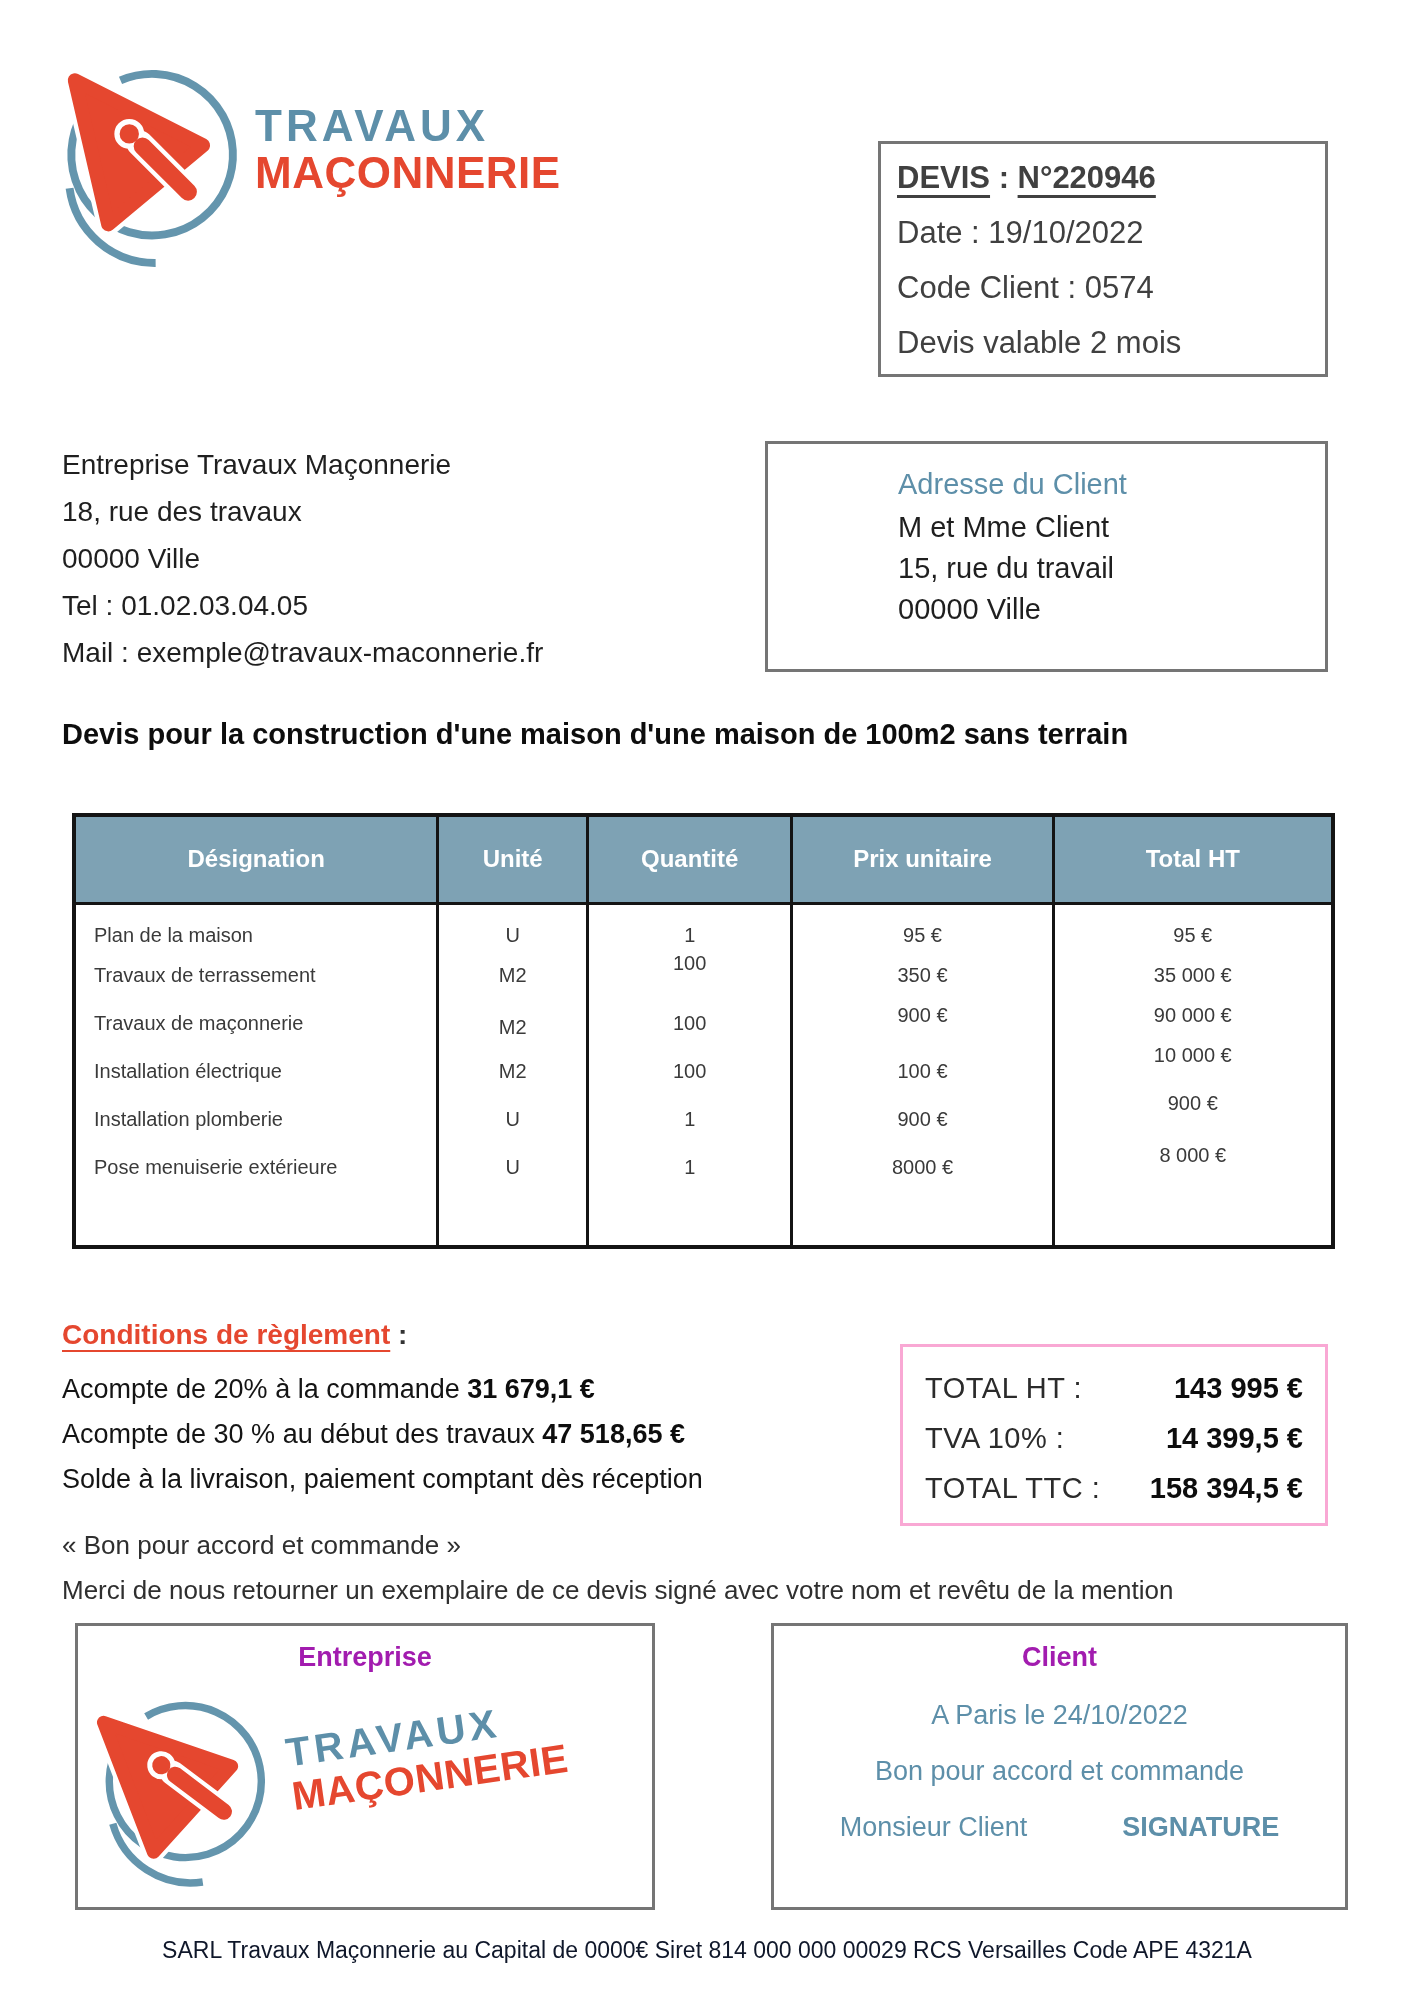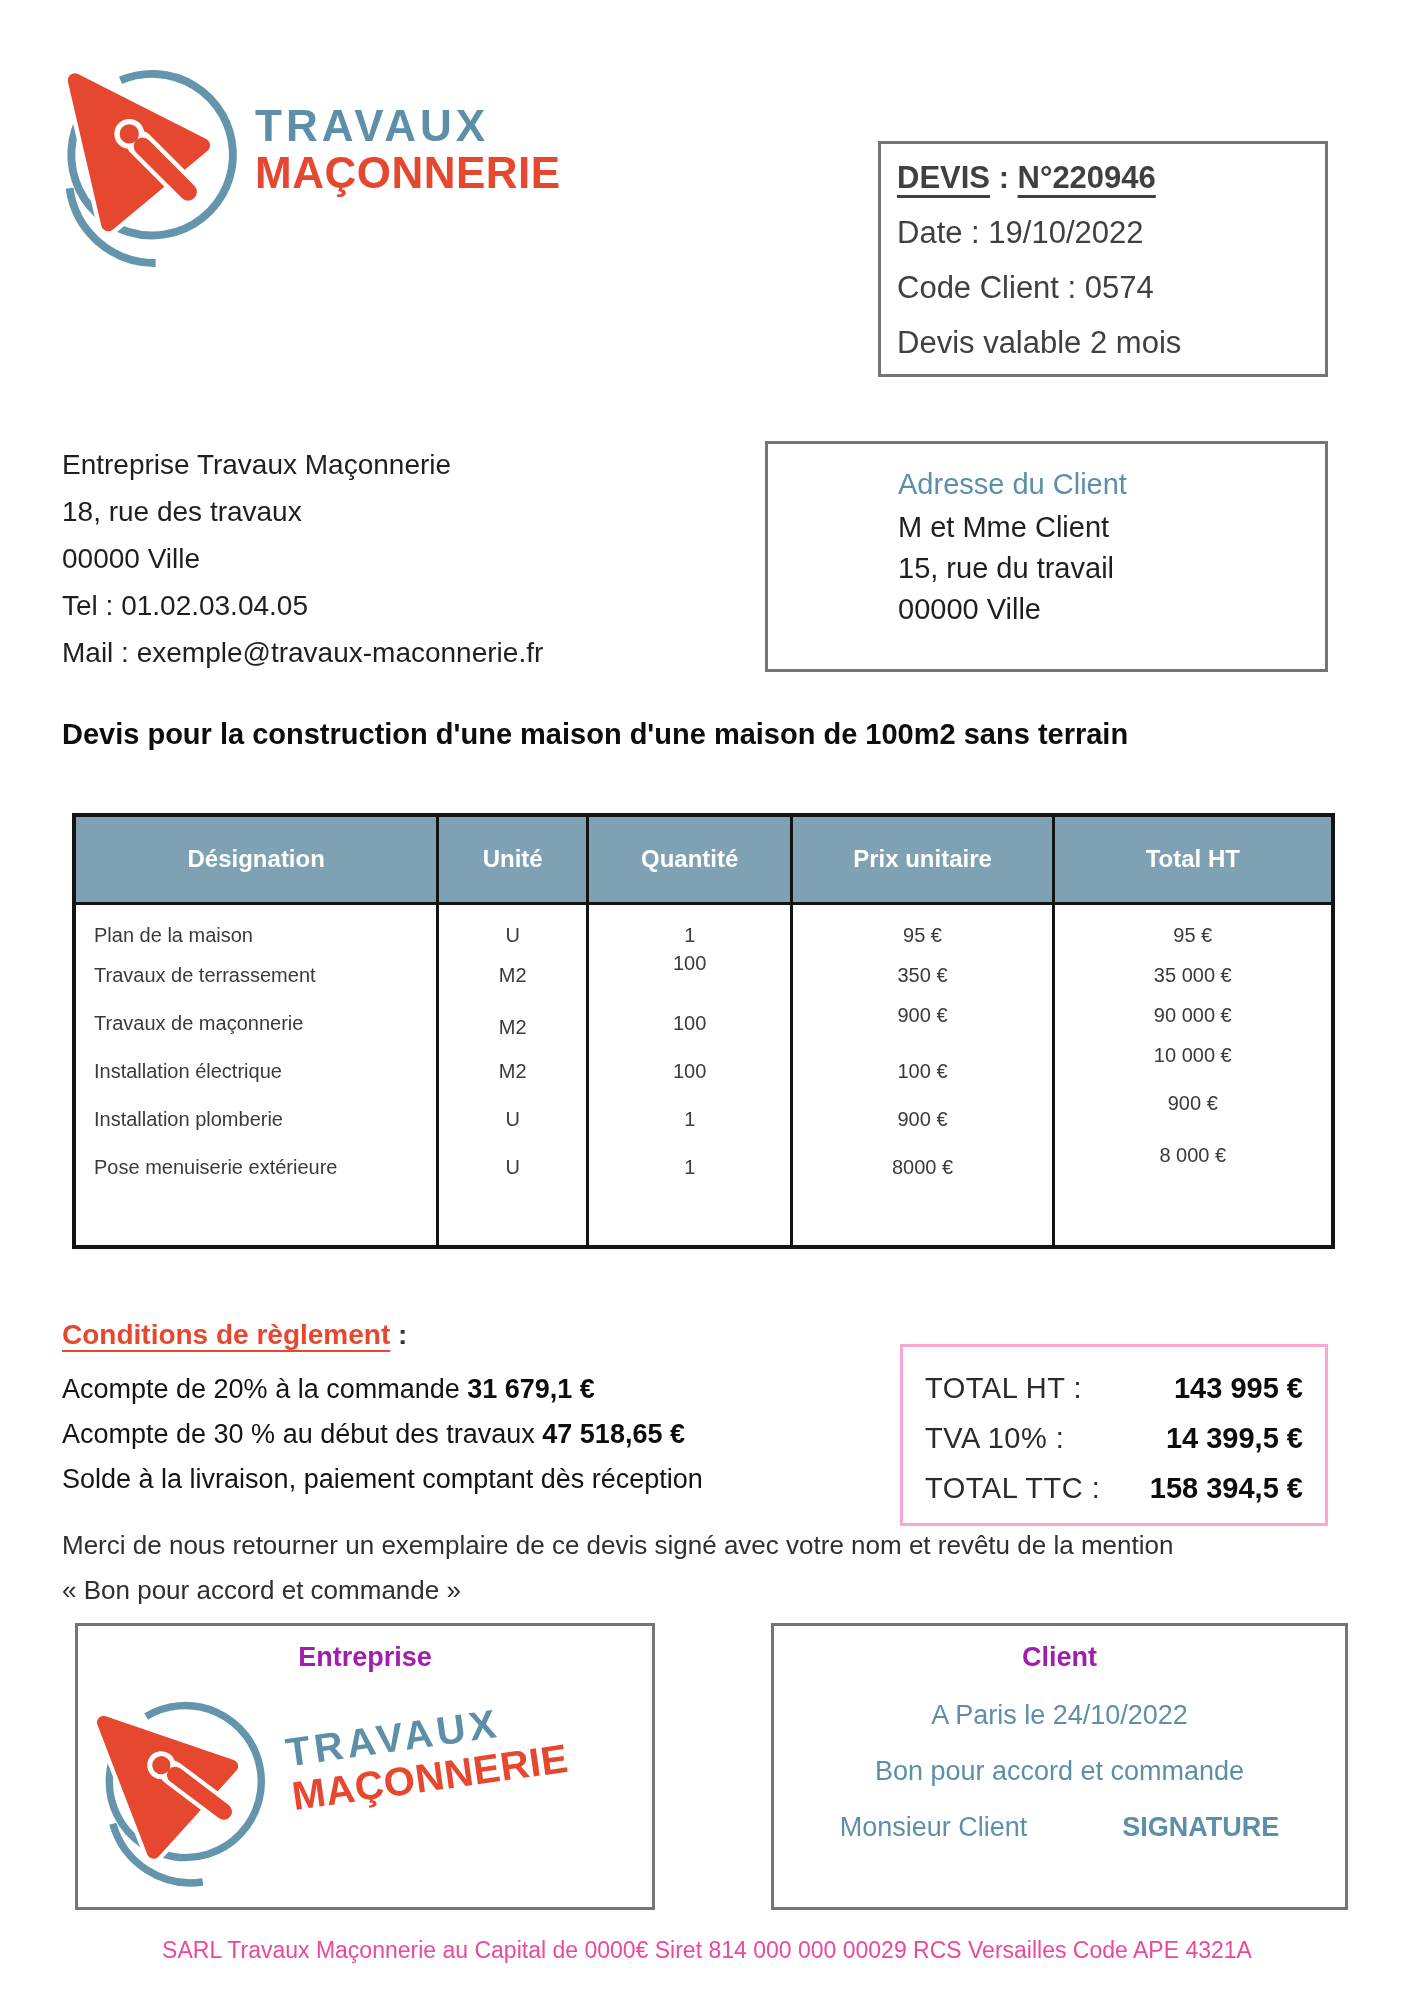--- a/index.html
+++ b/index.html
@@ -89,21 +89,21 @@
   .client-last .sig { font-weight:bold; }
 
   .stamp { position:absolute; left:15px; top:72px; display:flex; align-items:center; gap:8px;
            transform:rotate(-8deg); transform-origin:left center; }
   .stamp .logo-icon { width:190px; height:207px; }
   .stamp-text { font-weight:bold; line-height:44px; }
   .stamp-line1 { font-size:40px; color:#5D8FA9; letter-spacing:4px; }
   .stamp-line2 { font-size:40px; color:#E5472F; letter-spacing:0.5px; }
 
   
-  .footer { position:absolute; left:0; top:1937px; width:100%; text-align:center; font-size:23px; color:#ec4899; }
+  .footer { position:absolute; left:0; top:1937px; width:100%; text-align:center; font-size:23px; color:#0f172a; }
 </style>
 </head>
 <body>
 
 <div class="page">
 
   <div class="logo-wrap">
     <svg class="logo-icon" viewBox="0 0 230 250">
       <g fill="none" stroke="#6495AD" stroke-width="9">
         <path d="M 78 32 A 92 92 0 1 1 40 62"></path>
@@ -231,22 +231,22 @@
       <span class="t-label">TVA 10% :</span>
       <span class="t-value">14 399,5 €</span>
     </div>
     <div class="totals-row">
       <span class="t-label">TOTAL TTC :</span>
       <span class="t-value">158 394,5 €</span>
     </div>
   </div>
 
   <div class="note">
+    <div>« Bon pour accord et commande »</div>
     <div>Merci de nous retourner un exemplaire de ce devis signé avec votre nom et revêtu de la mention</div>
-    <div>« Bon pour accord et commande »</div>
   </div>
 
   <div class="sign-box company">
     <div class="sign-title">Entreprise</div>
     <div class="stamp">
       <svg class="logo-icon" viewBox="0 0 230 250">
         <g fill="none" stroke="#6495AD" stroke-width="9">
           <path d="M 78 32 A 92 92 0 1 1 40 62"></path>
           <path d="M 20 155 A 98 98 0 0 0 118 240"></path>
         </g>

